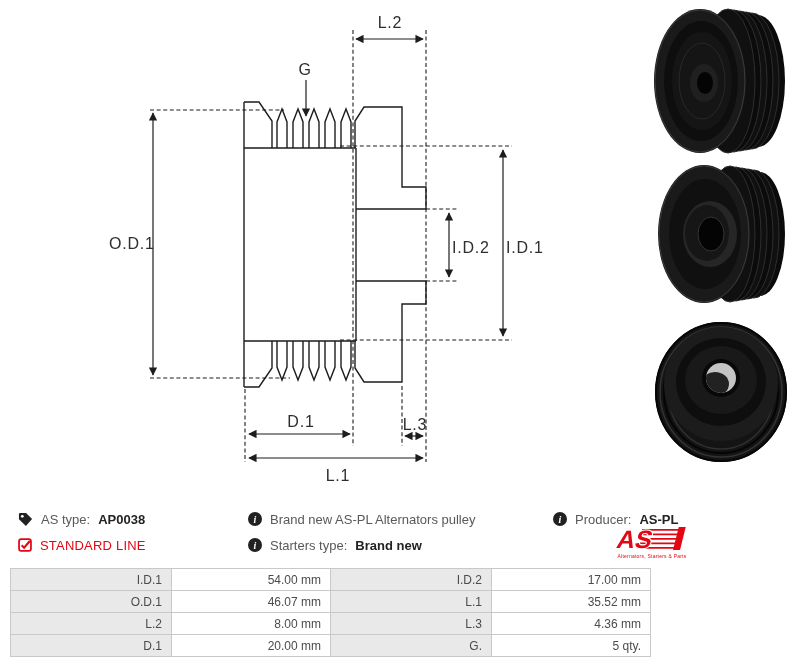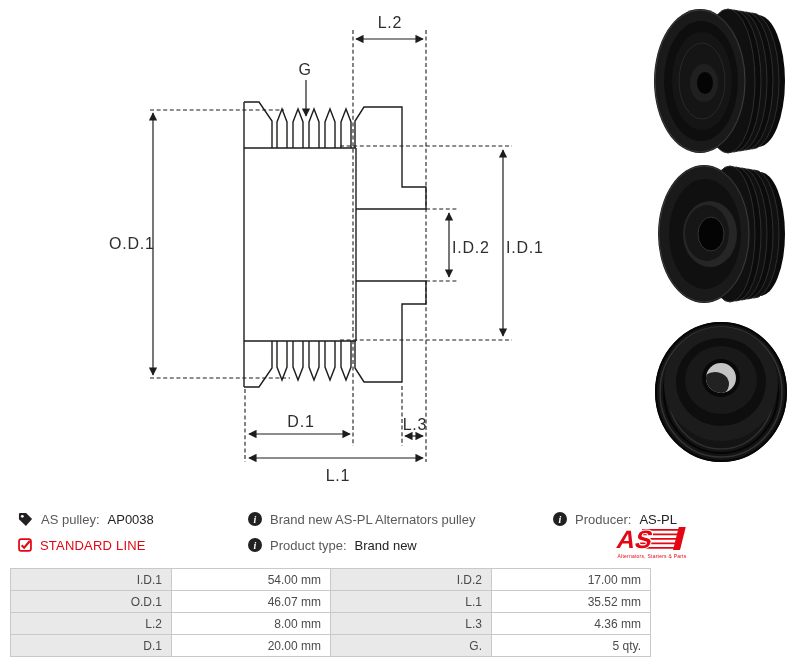--- a/index.html
+++ b/index.html
@@ -14,21 +14,21 @@
   .dim{fill:none;stroke:#1d1d1b;stroke-width:1.2;}
   .lbl{font-size:16px;fill:#2e2e2e;letter-spacing:0.8px;}
 
   
   .photo{position:absolute;}
 
   
   .info-col{position:absolute;top:510px;}
   .info-row{display:flex;align-items:center;gap:8px;height:18px;margin-bottom:8px;
             font-size:13px;color:#59595b;white-space:nowrap;}
-  .b{font-weight:normal;color:#232323;}
+  .b{font-weight:bold;color:#232323;}
   .red{color:#e30613;font-weight:normal;letter-spacing:0.2px;}
   .info-ico{display:inline-flex;width:14px;height:14px;border-radius:50%;background:#232021;
             color:#fff;align-items:center;justify-content:center;flex:0 0 14px;
             font:bold italic 10px "Liberation Serif",serif;}
   .as-logo{position:absolute;left:594px;top:526px;width:116px;text-align:center;}
   .as-logo .tagline{display:block;font-size:8px;color:#e30613;letter-spacing:0.4px;
             transform:scale(0.62);transform-origin:center top;white-space:nowrap;margin-top:-2px;}
 
   
   .spec-table{position:absolute;top:568px;border-collapse:collapse;table-layout:fixed;}
@@ -166,40 +166,40 @@
       </g>
     </g>
   </svg>
 
   <div class="info-col" style="left:18px">
     <div class="info-row">
       <svg width="15" height="15" viewBox="0 0 16 16">
         <path d="M8.6,1 L15,7.4 L8.4,15 L1,7.6 L1,2.2 Q1,1 2.2,1 Z" fill="#232021"></path>
         <circle cx="4.6" cy="4.6" r="1.5" fill="#fff"></circle>
       </svg>
-      <span>AS pulley:</span>
+      <span>AS type:</span>
       <span class="b">AP0038</span>
     </div>
     <div class="info-row">
       <svg width="14" height="14" viewBox="0 0 16 16">
         <rect x="1.2" y="1.2" width="13.6" height="13.6" rx="2.4" fill="none" stroke="#e30613" stroke-width="2"></rect>
         <path d="M4.2,8.2 L7,11 L13.5,3.5" fill="none" stroke="#e30613" stroke-width="2.4"></path>
       </svg>
       <span class="red">STANDARD LINE</span>
     </div>
   </div>
 
   <div class="info-col" style="left:248px">
     <div class="info-row">
       <span class="info-ico">i</span>
       <span>Brand new AS-PL Alternators pulley</span>
     </div>
     <div class="info-row">
       <span class="info-ico">i</span>
-      <span>Product type:</span>
+      <span>Starters type:</span>
       <span class="b">Brand new</span>
     </div>
   </div>
 
   <div class="info-col" style="left:553px">
     <div class="info-row">
       <span class="info-ico">i</span>
       <span>Producer:</span>
       <span class="b">AS-PL</span>
     </div>

